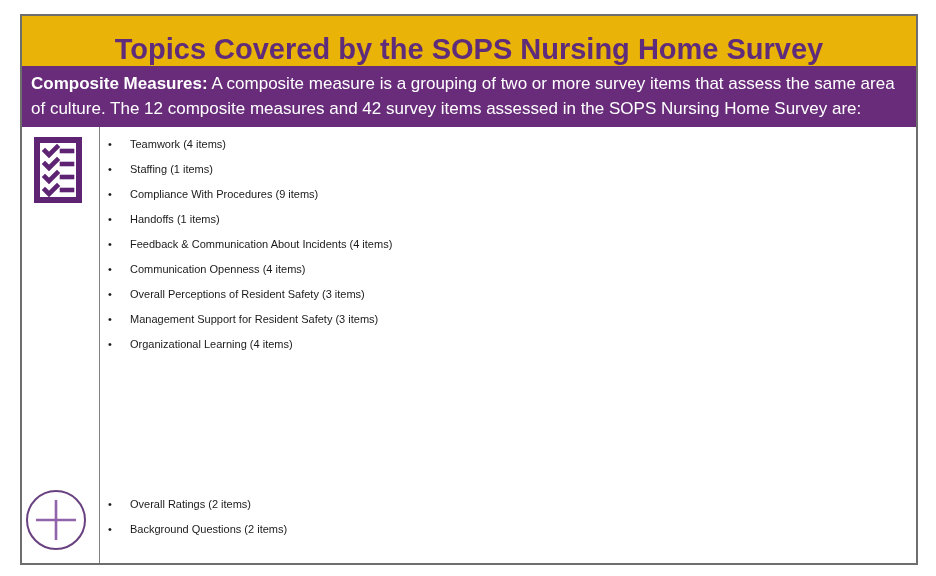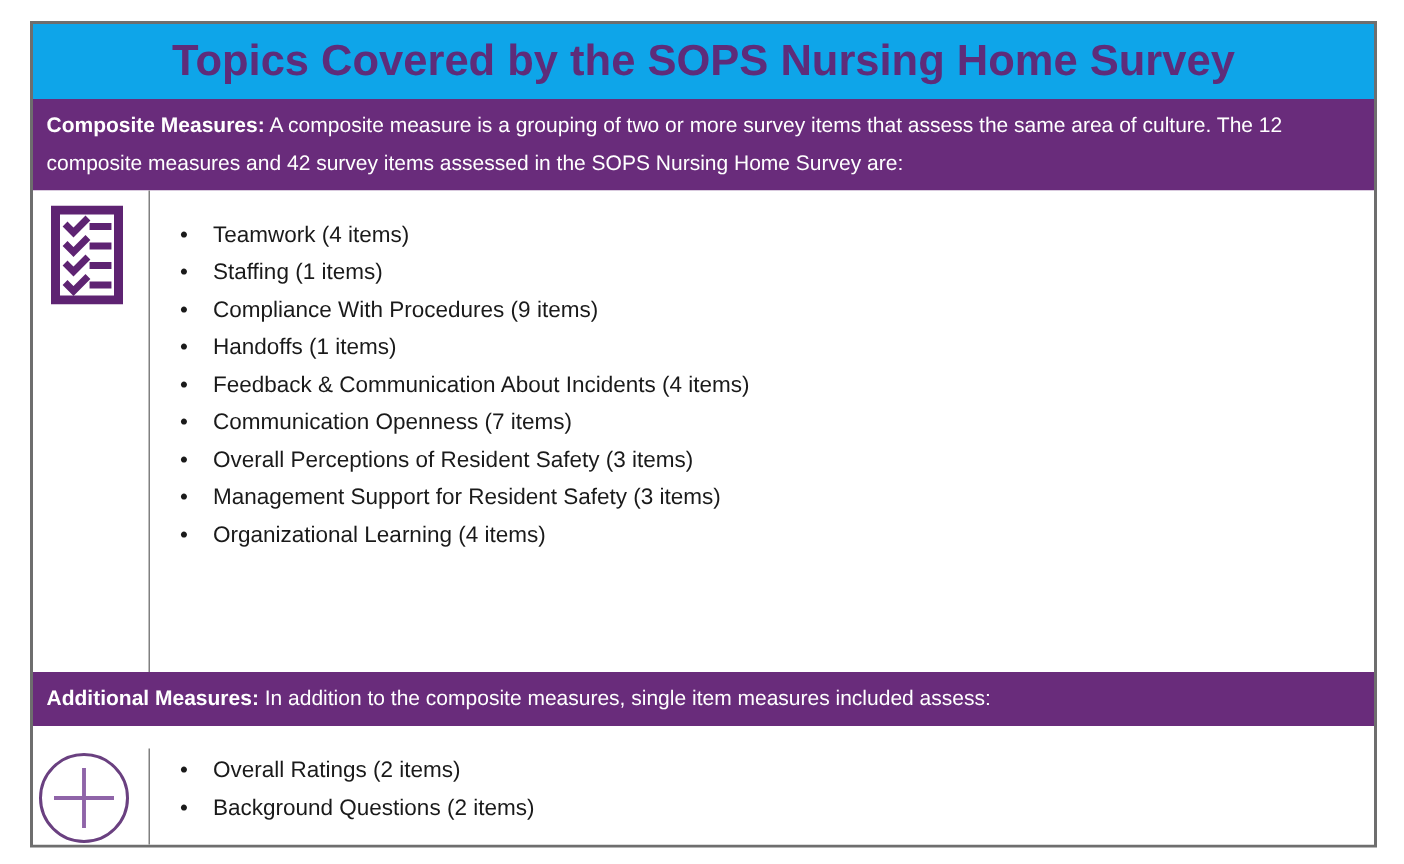--- a/index.html
+++ b/index.html
@@ -17,54 +17,54 @@
     width: 898px; height: 551px;
     border: 2px solid #6e6e6e;
     background: #ffffff;
     display: flex;
     flex-direction: column;
   }
   .title-row {
     height: 50px;
     flex: 0 0 50px;
     display: flex;
-    align-items: center;
+    align-items: flex-end;
     justify-content: center;
-    background: #0ea5e9;
+    background: #eab308;
   }
   .doc-title {
     color: #5e2c7a;
     font-size: 29px;
     font-weight: bold;
   }
   .banner {
     background: #692c7b;
     color: #ffffff;
     padding: 5px 9px 6px 9px;
-    font-size: 14px;
+    font-size: 17px;
     line-height: 25px;
   }
   .banner .label { font-weight: bold; }
   .content-row {
     display: flex;
     background: #ffffff;
   }
   .content-row.grow { flex: 1 1 auto; }
-  .content-row.fixed { flex: 0 0 76px; align-items: flex-end; }
+  .content-row.fixed { flex: 0 0 76px; }
   .icon-col {
     flex: 0 0 78px;
     width: 78px;
     border-right: 1px solid #808080;
   }
   .list-col { flex: 1 1 auto; }
   ul.topic-list {
-    margin: 12px;
+    margin: 0;
     padding: 5px 0 0 0;
     list-style: none;
-    font-size: 15px;
+    font-size: 11px;
     line-height: 25px;
     color: #1a1a1a;
   }
   ul.topic-list li {
     position: relative;
     padding-left: 30px;
   }
   ul.topic-list li::before {
     content: "\2022";
     position: absolute;
@@ -108,32 +108,28 @@
         </svg>
       </div>
     </div>
     <div class="list-col">
       <ul class="topic-list">
         <li>Teamwork (4 items)</li>
         <li>Staffing (1 items)</li>
         <li>Compliance With Procedures (9 items)</li>
         <li>Handoffs (1 items)</li>
         <li>Feedback &amp; Communication About Incidents (4 items)</li>
-        <li>Communication Openness (7 items)</li>
+        <li>Communication Openness (4 items)</li>
         <li>Overall Perceptions of Resident Safety (3 items)</li>
         <li>Management Support for Resident Safety (3 items)</li>
         <li>Organizational Learning (4 items)</li>
       </ul>
     </div>
   </div>
 
-  <div class="banner">
-    <span class="label">Additional Measures:</span>
-    <span>In addition to the composite measures, single item measures included assess:</span>
-  </div>
 
   <div class="content-row fixed">
     <div class="icon-col">
       <div class="plus-wrap">
         <svg width="62" height="62" viewBox="0 0 62 62">
           <circle cx="31" cy="31" r="29" fill="none" stroke="#6a4080" stroke-width="2"></circle>
           <g stroke="#8f64a8" stroke-width="2.6" stroke-linecap="butt">
             <line x1="31" y1="11" x2="31" y2="51"></line>
             <line x1="11" y1="31" x2="51" y2="31"></line>
           </g>

